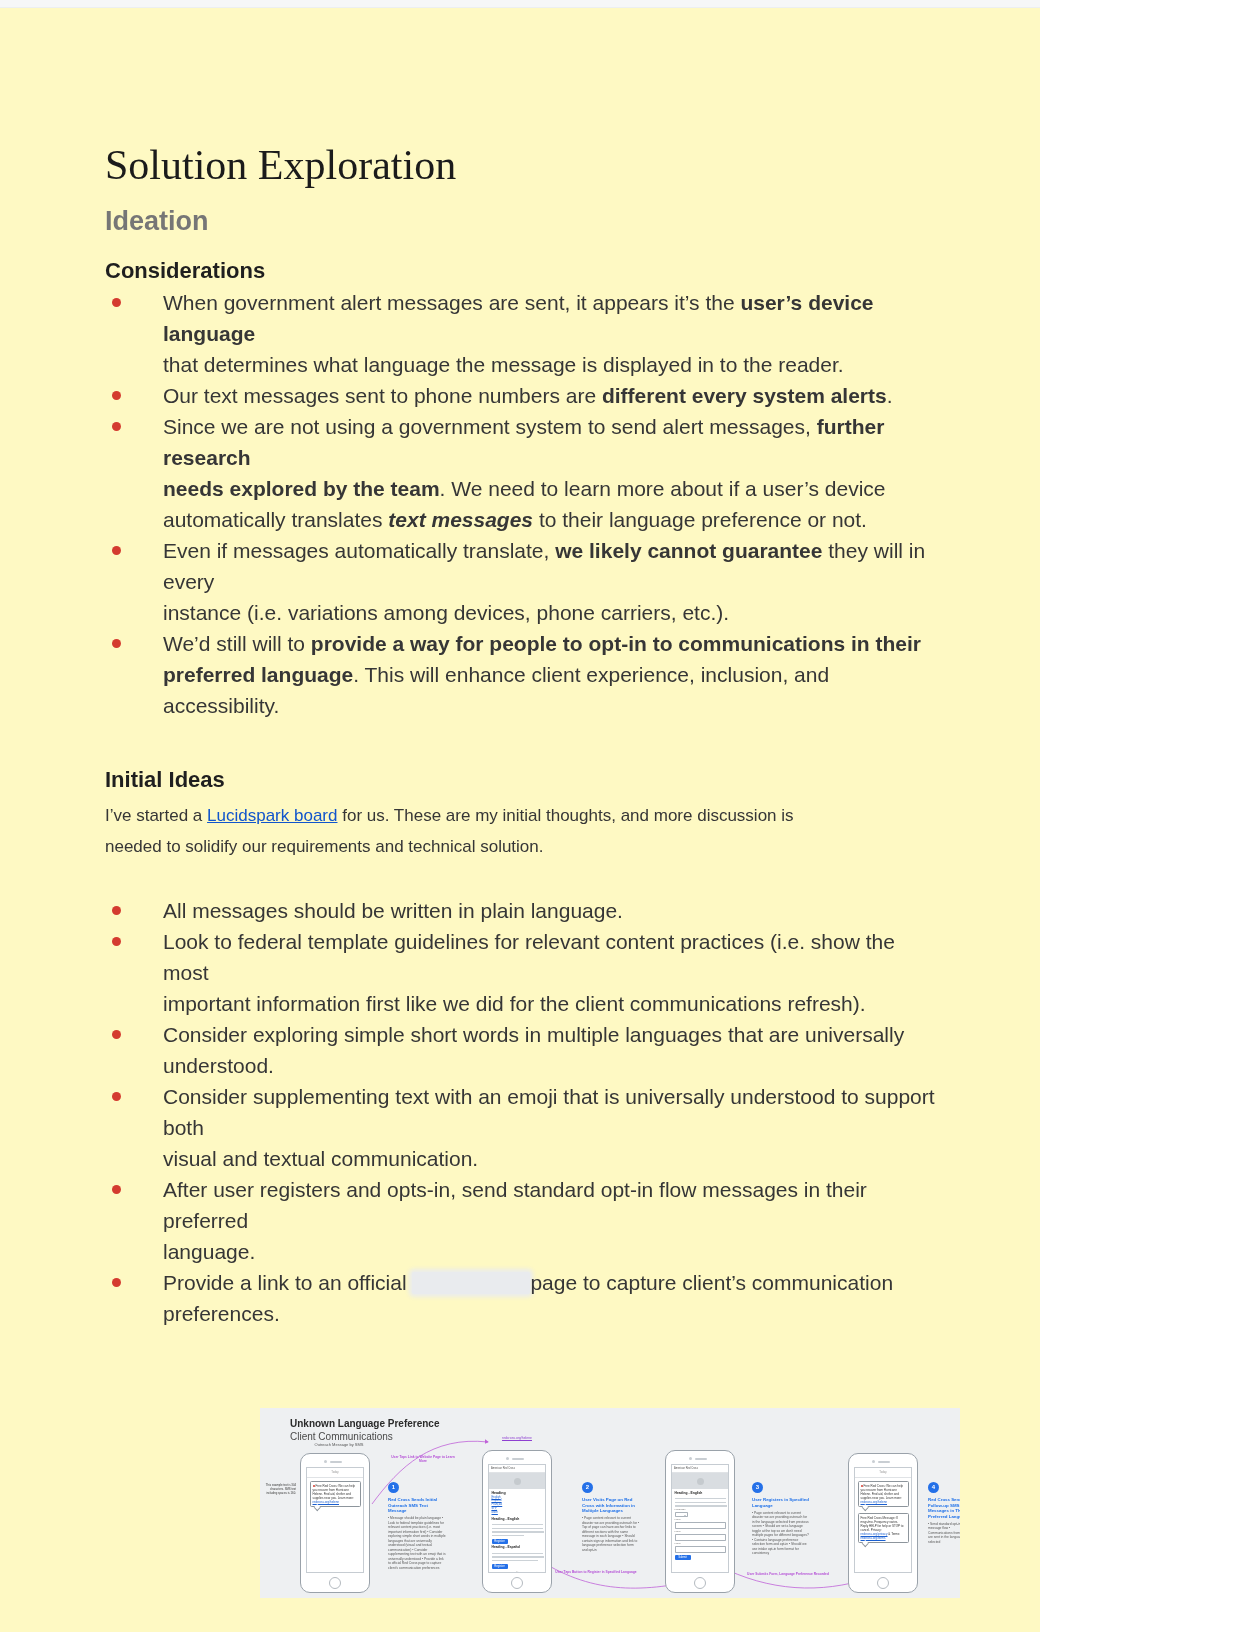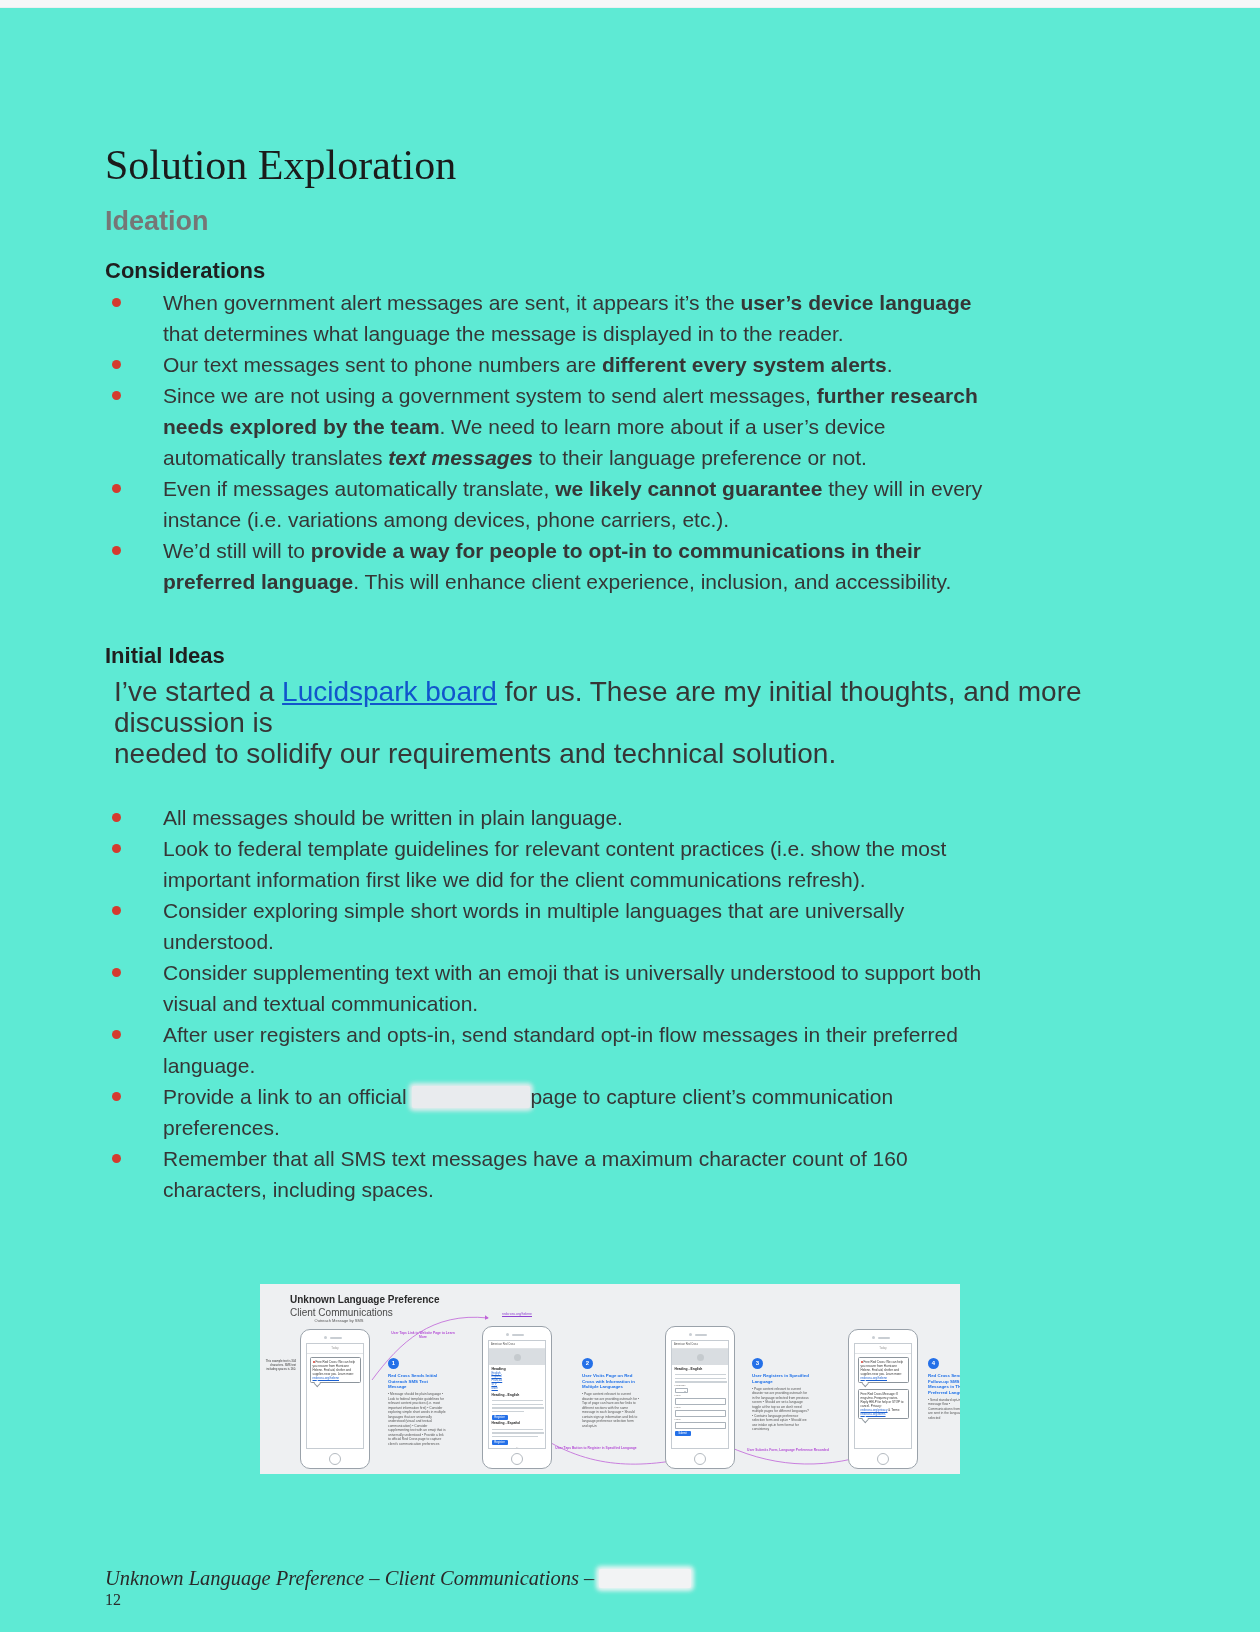--- a/index.html
+++ b/index.html
@@ -1,31 +1,31 @@
 <!DOCTYPE html>
 <html><head>
 <meta charset="utf-8">
 <style>
   html,body{margin:0;padding:0;background:#fff;}
   .page{
     position:relative;
-    width:1260px;height:1632px;
-    background:#5eead4;
+    width:1040px;height:1632px;
+    background:#fef9c3;
     font-family:"Liberation Sans",sans-serif;
     color:#363636;
     box-sizing:border-box;
     padding:141px 105px 0 105px;
     overflow:hidden;
   }
   .page-edge{position:absolute;top:0;left:0;right:0;height:7px;background:#f6f7f8;border-bottom:1px solid #eceff1;}
   h1{margin:0;font-family:"Liberation Serif",serif;font-weight:400;font-size:42px;line-height:48px;color:#1b1b1b;}
   h2{margin:16px 0 0 0;font-size:27px;line-height:32px;font-weight:bold;color:#767676;}
   h3{margin:21px 0 0 0;font-size:22px;line-height:26px;font-weight:bold;color:#1f1f1f;}
   h3.mt-ideas{margin-top:46px;}
-  .intro{margin:7px 0 0 9px;font-size:28px;line-height:31px;white-space:pre-wrap;}
+  .intro{margin:7px 0 0 0;font-size:17px;line-height:31px;white-space:pre-wrap;}
   ul.doc-list{list-style:none;margin:3px 0 0 0;padding:0;}
   ul.mt-list2{margin-top:33px;}
   ul.doc-list li{position:relative;padding-left:58px;font-size:21px;line-height:31px;}
   ul.doc-list .dot{position:absolute;left:7px;top:11px;width:9px;height:9px;border-radius:50%;background:#d43b2f;}
   .li-text{white-space:pre-wrap;}
   .b{font-weight:bold;}
   .i{font-style:italic;}
   .doc-link{color:#1155cc;text-decoration:underline;cursor:pointer;}
   .redacted{display:inline-block;background:#e9ebee;box-shadow:0 0 4px 3px rgba(233,235,238,.95);border-radius:2px;height:22px;vertical-align:-4px;}
 
@@ -117,22 +117,20 @@
       <li><span class="dot"></span><span class="li-text"><span class="">Look to federal template guidelines for relevant content practices (i.e. show the most
 important information first like we did for the client communications refresh).</span></span></li>
       <li><span class="dot"></span><span class="li-text"><span class="">Consider exploring simple short words in multiple languages that are universally
 understood.</span></span></li>
       <li><span class="dot"></span><span class="li-text"><span class="">Consider supplementing text with an emoji that is universally understood to support both
 visual and textual communication.</span></span></li>
       <li><span class="dot"></span><span class="li-text"><span class="">After user registers and opts-in, send standard opt-in flow messages in their preferred
 language.</span></span></li>
       <li><span class="dot"></span><span class="li-text"><span class="">Provide a link to an official </span><span class="redacted" style="width: 118px;"></span><span class="">page to capture client’s communication
 preferences.</span></span></li>
-      <li><span class="dot"></span><span class="li-text"><span class="">Remember that all SMS text messages have a maximum character count of 160
-characters, including spaces.</span></span></li>
     </ul>
 
   <div class="board">
     <svg class="arrows" viewBox="0 0 700 190" xmlns="http://www.w3.org/2000/svg">
       <defs>
         <marker id="ah" markerWidth="6" markerHeight="6" refX="4" refY="3" orient="auto">
           <path d="M0,0 L5,3 L0,6 z" fill="#bf62d8"></path>
         </marker>
       </defs>
       <path d="M112,96 C140,58 172,28 228,34" fill="none" stroke="#bf62d8" stroke-width="0.8" marker-end="url(#ah)"></path>

